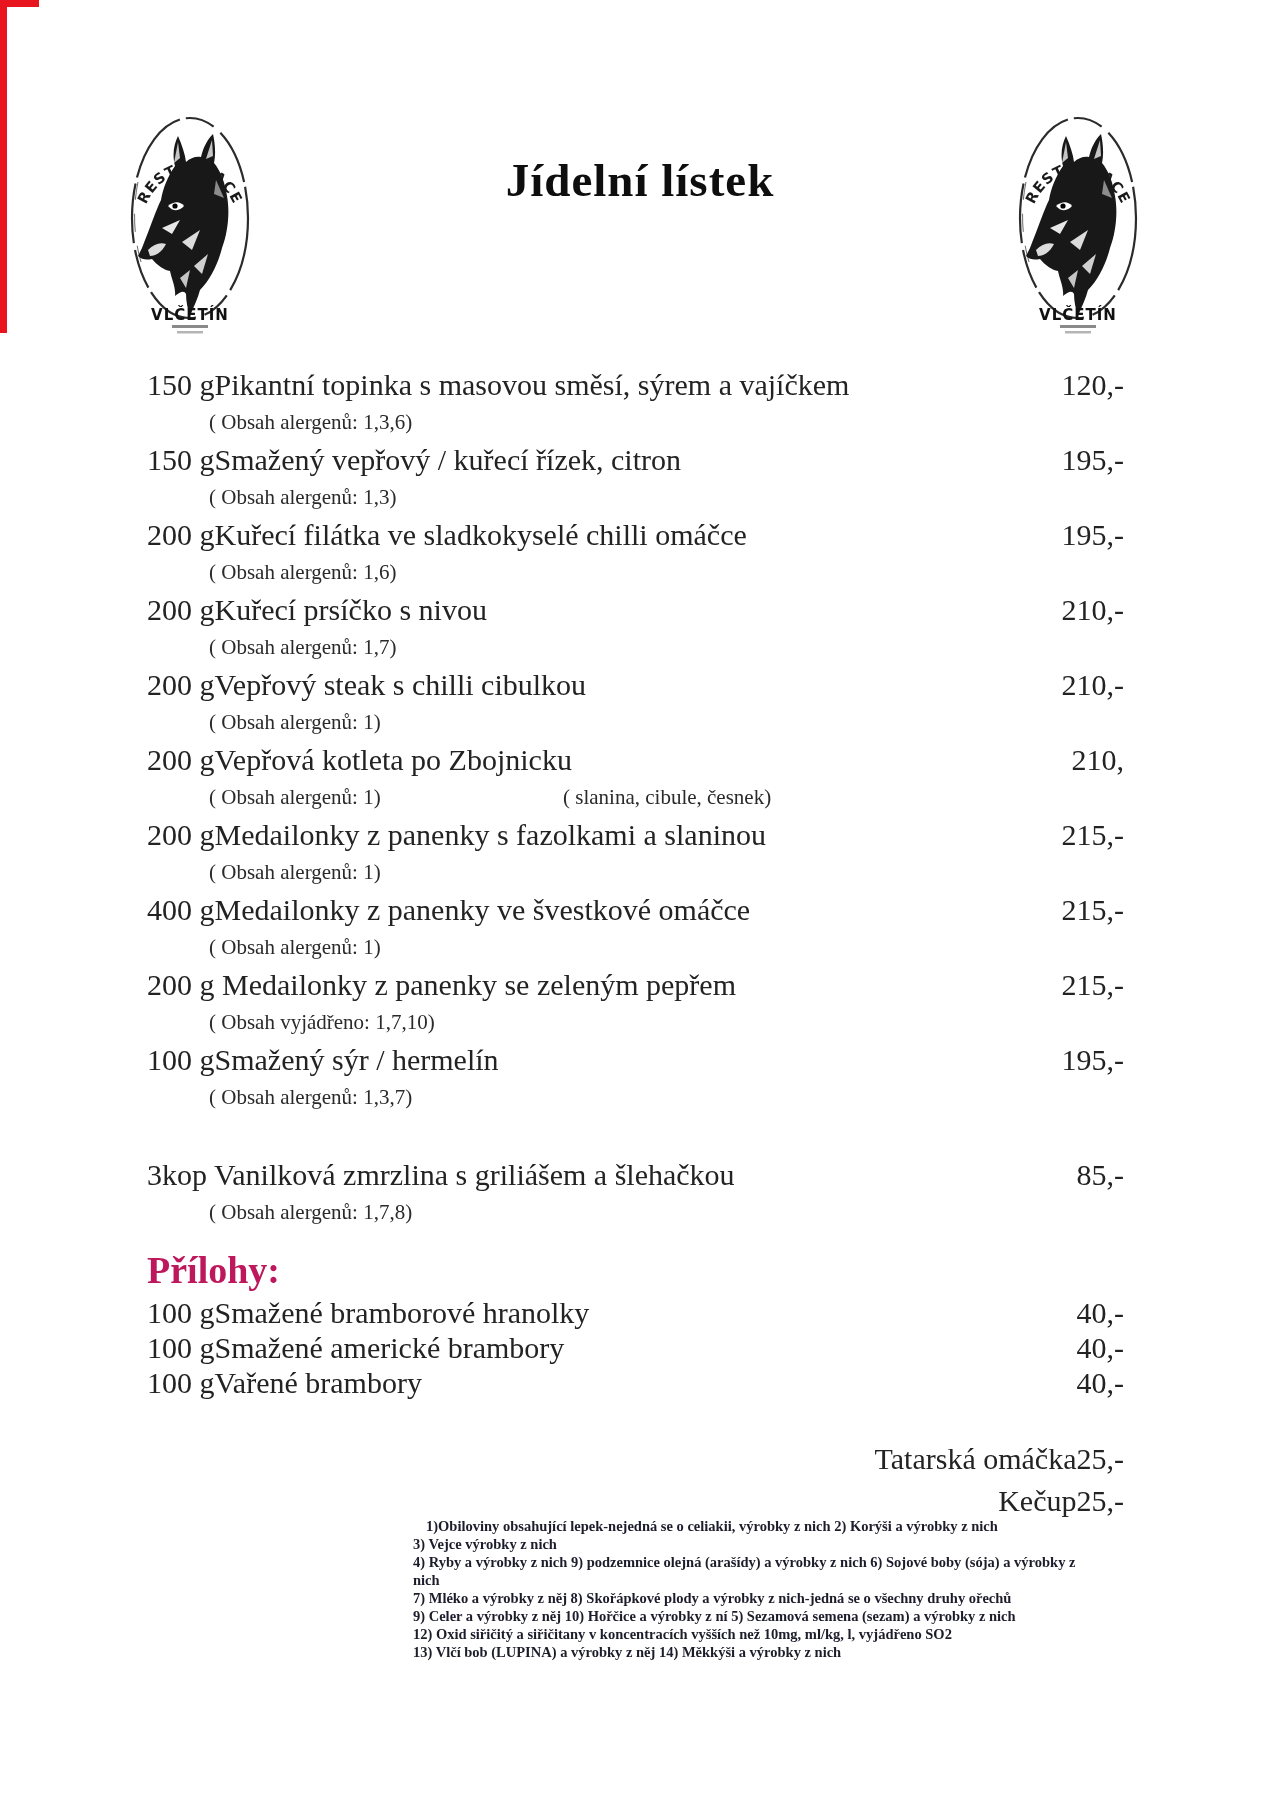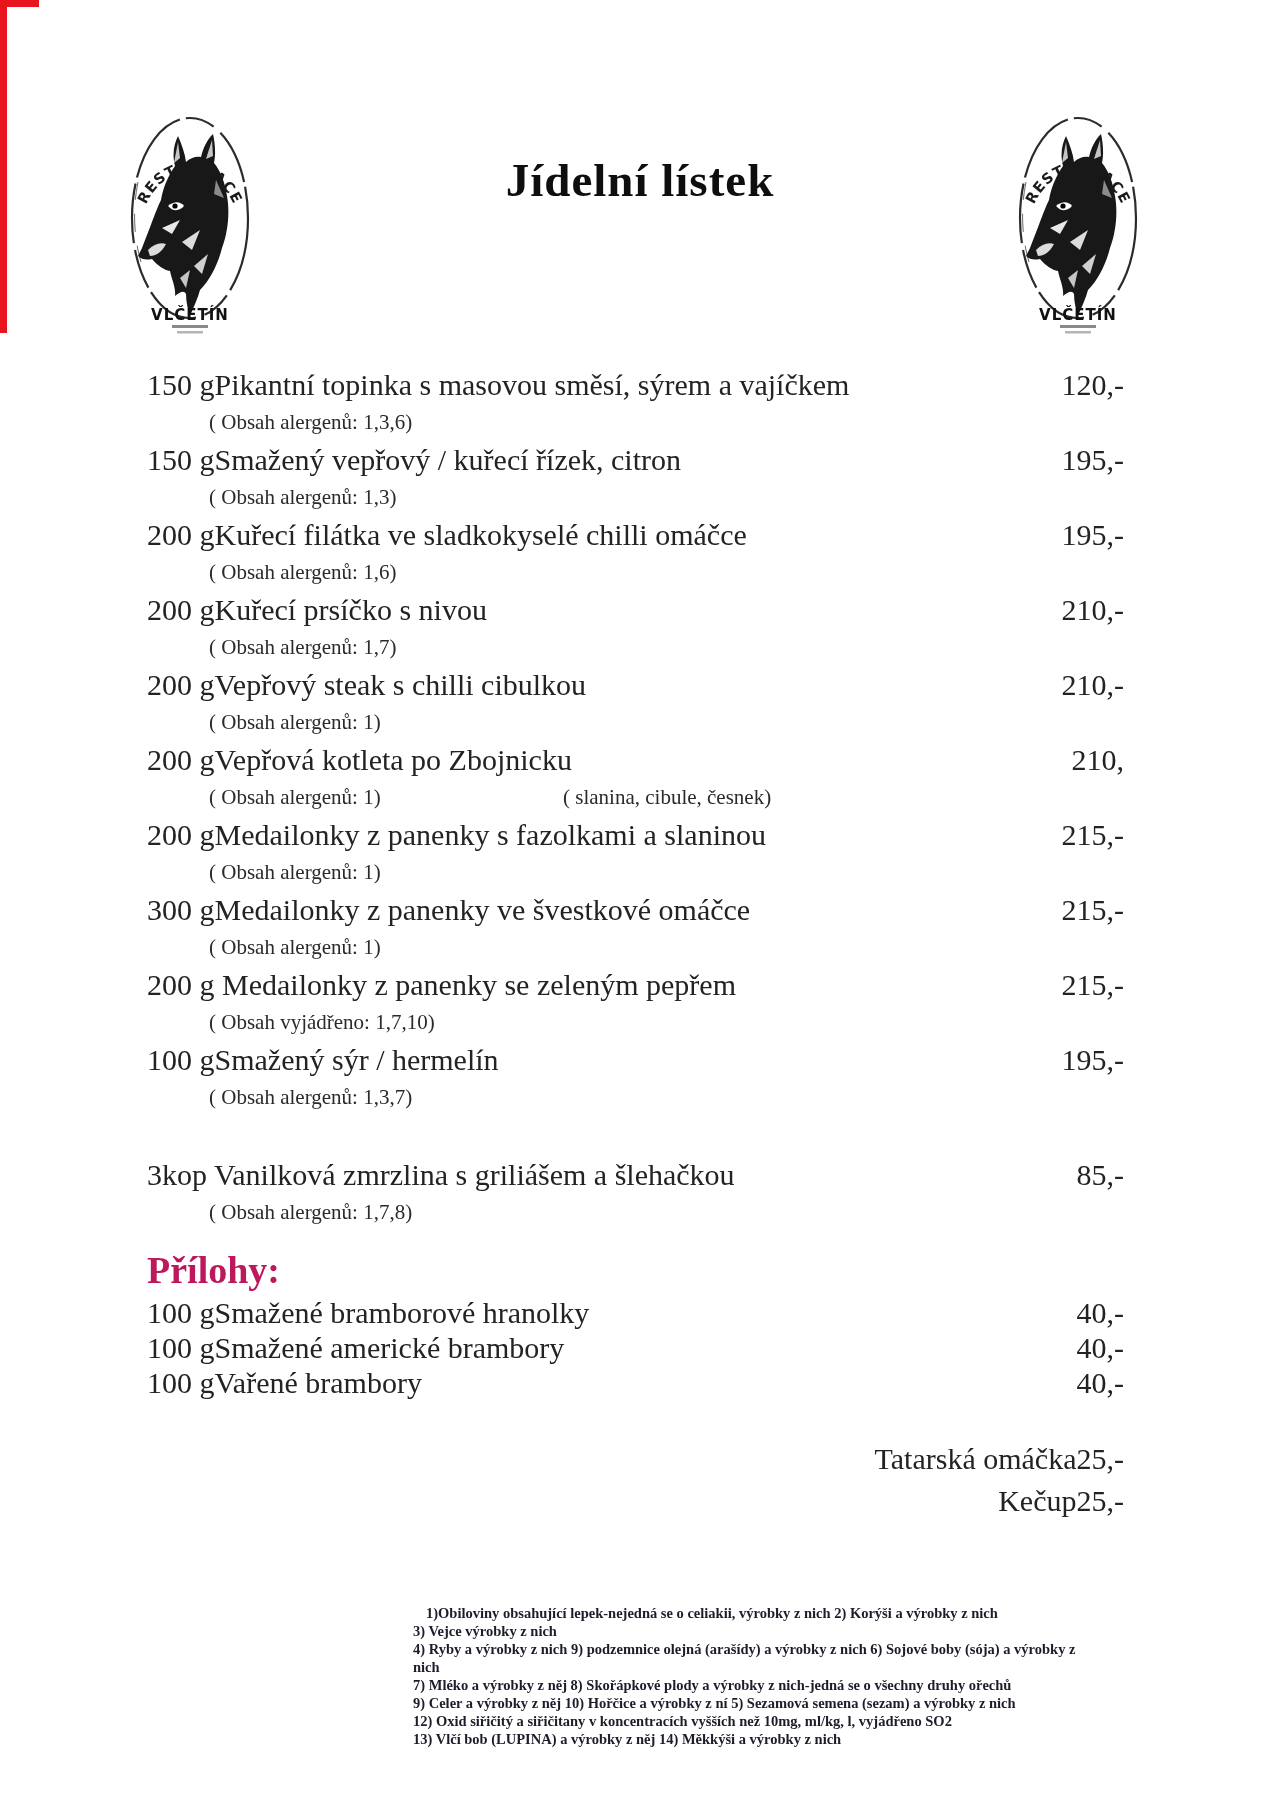--- a/index.html
+++ b/index.html
@@ -26,21 +26,21 @@
   .line2 { position:relative; font-size:21px; line-height:35px; padding-left:62px;
            color:#2a2a2a; white-space:nowrap; }
   .m-item { height:75px; }
   .note { position:absolute; left:416px; top:0; }
   .dessert { margin-top:40px; height:75px; }
   .sides-heading { font-size:38px; font-weight:bold; line-height:50px; margin-top:15px;
                    color:#be185d; }
   .side-row .line1 { line-height:35px; }
   .condiments { margin-top:38px; }
   .cond-row .line1 { line-height:42px; padding-left:120px;justify-content:flex-end; }
-  .footnotes { position:absolute; left:413px; top:1604px; width:700px;
+  .footnotes { position:absolute; left:413px; top:1517px; width:700px;
                font-size:14.5px; font-weight:bold; color:#1c1c2b; }
   .footnotes .fn-line { line-height:18px; white-space:nowrap; }
   .footnotes .fn-line:first-child { padding-left:13px; }
   svg text { user-select:none; }
 </style>
 </head>
 <body>
 
 <div class="page">
 
@@ -185,21 +185,21 @@
         <span class="price">215,-</span>
       </div>
       <div class="line2">
         <span>( Obsah alergenů: 1)</span>
         <span class="note"></span>
       </div>
     </div>
 
     <div class="m-item">
       <div class="line1">
-        <span>300 gMedailonky z panenky ve švestkové omáčce</span>
+        <span>400 gMedailonky z panenky ve švestkové omáčce</span>
         <span class="price">215,-</span>
       </div>
       <div class="line2">
         <span>( Obsah alergenů: 1)</span>
         <span class="note"></span>
       </div>
     </div>
 
     <div class="m-item">
       <div class="line1">

